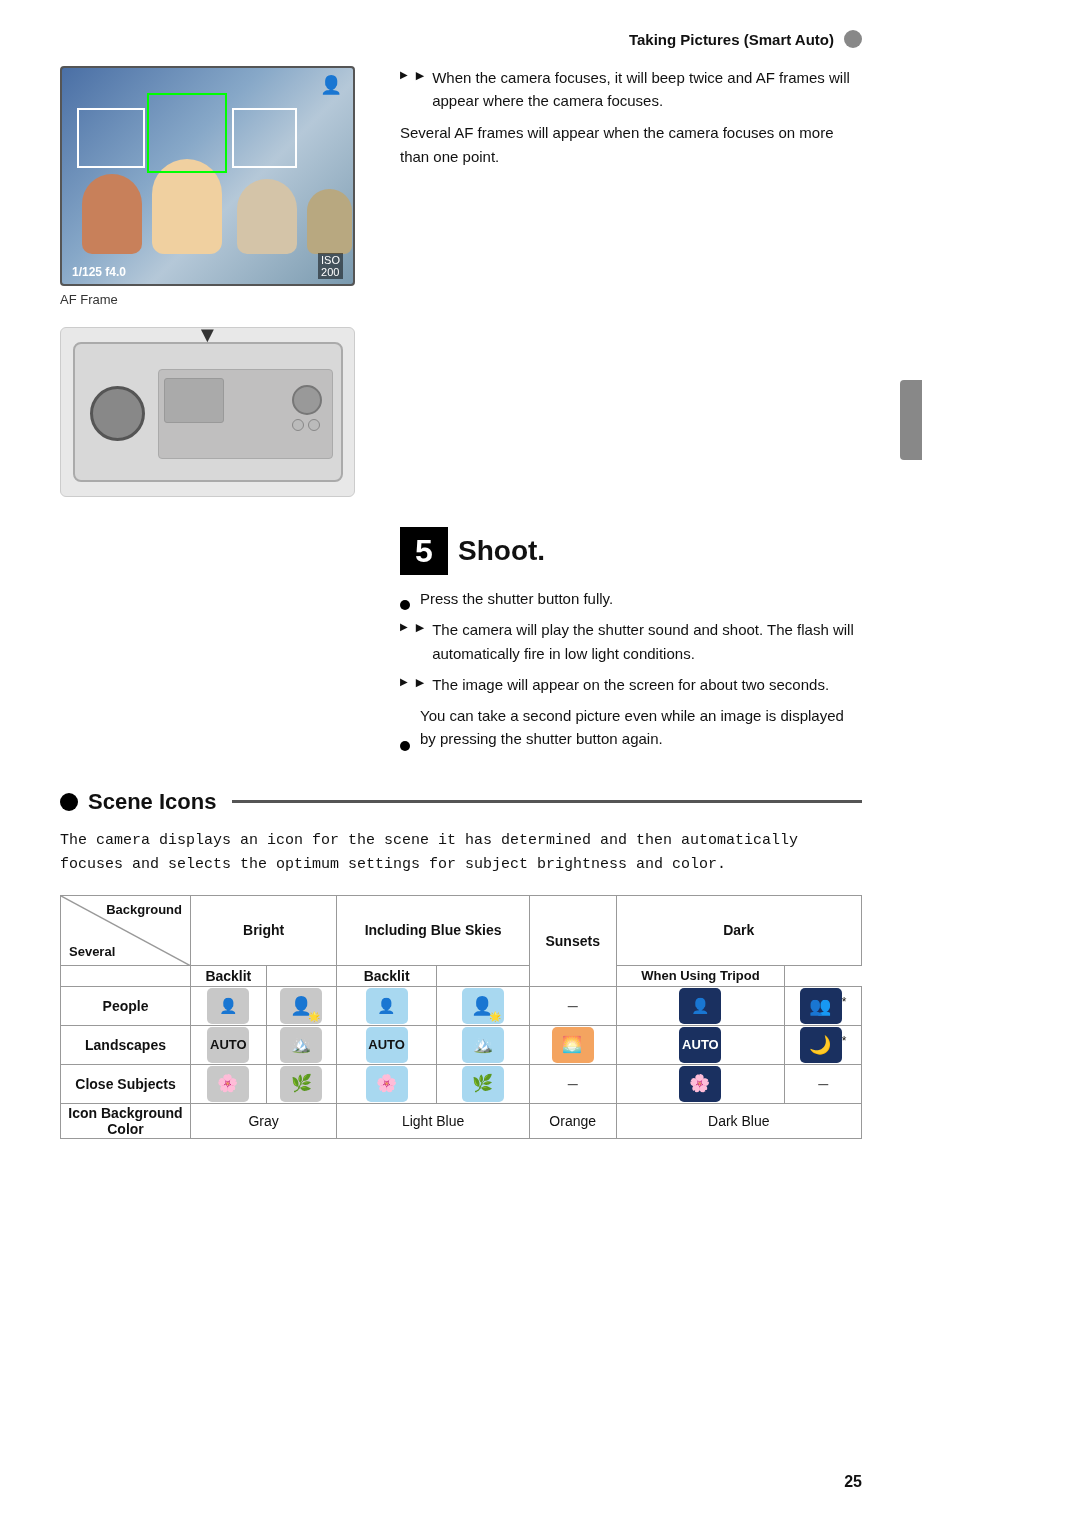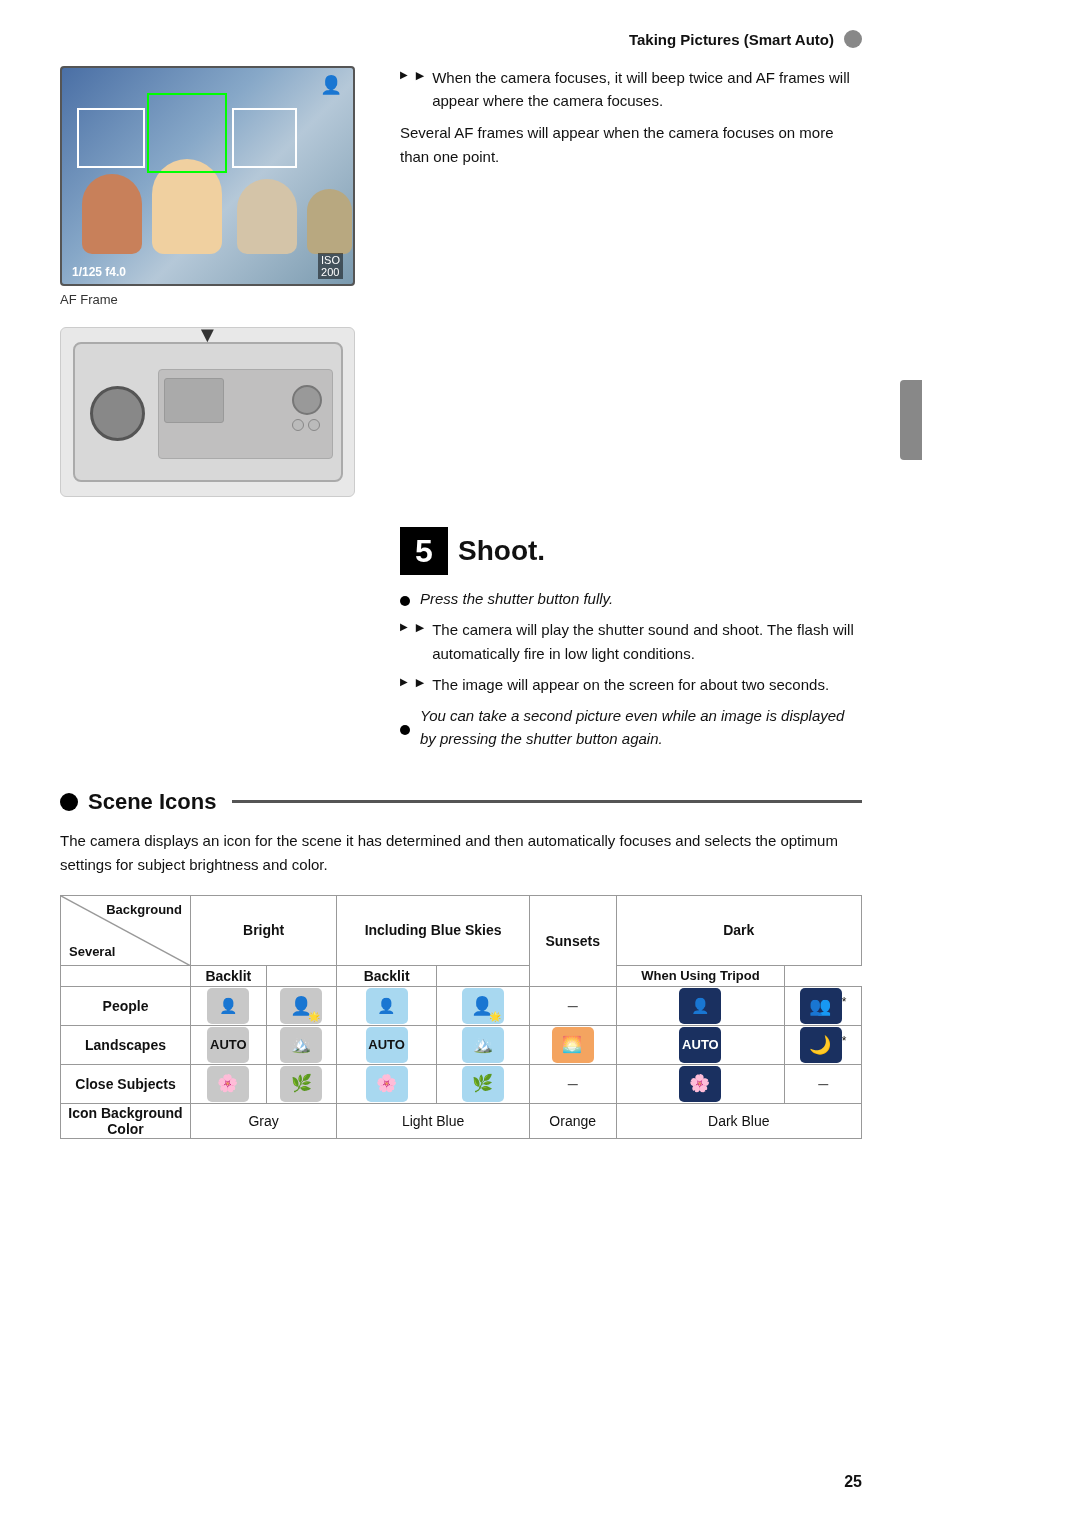--- a/index.html
+++ b/index.html
@@ -195,25 +195,24 @@
       display: flex;
       align-items: center;
       margin-bottom: 12px;
     }
     .step-title {
       font-size: 28px;
       font-weight: bold;
     }
     .bullet-item {
       display: flex;
-      align-items: center;
+      align-items: flex-end;
       margin-bottom: 8px;
       font-size: 15px;
       line-height: 1.55;
-      font-style: italic;
     }
     .bullet-dot {
       width: 10px;
       height: 10px;
       background: #000;
       border-radius: 50%;
       flex-shrink: 0;
       margin-top: 5px;
       margin-right: 10px;
     }
@@ -256,20 +255,21 @@
     }
     .scene-title-line {
       flex: 1;
       height: 3px;
       background: #555;
     }
     .scene-desc {
       font-size: 15px;
       line-height: 1.6;
       margin-bottom: 18px;
+      font-family: Liberation Mono, monospace;
     }
     
 
     .dash-cell { font-size: 18px; color: #555; }
 
     .footnote {
       font-size: 13px;
       margin-top: 10px;
       color: #333;
     }

